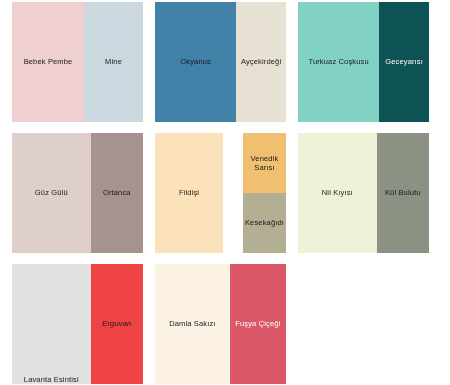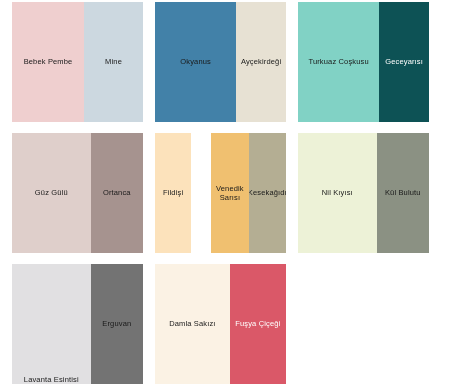--- a/index.html
+++ b/index.html
@@ -39,20 +39,21 @@
     display: flex;
     align-items: center;
     justify-content: center;
     box-sizing: border-box;
     overflow: hidden;
     position: relative;
   }
 
   .swatch-col {
     display: flex;
+    flex-direction: column;
     height: 100%;
     margin-left: 20px;
   }
 
   .swatch-label {
     font-size: 7.5px;
     line-height: 1.25;
     letter-spacing: 0.15px;
     text-align: center;
     padding: 0 2px;
@@ -119,21 +120,21 @@
         <span class="swatch-label">Nil  Kıyısı</span>
       </div>
       <div class="swatch" style="background: rgb(139, 145, 131); flex: 40 0 0px;">
         <span class="swatch-label">Kül Bulutu</span>
       </div>
     </div>
     <div class="palette-card">
       <div class="swatch" style="background: rgb(225, 224, 226); flex: 60 0 0px; align-items: flex-end;">
         <span class="swatch-label">Lavanta Esintisi</span>
       </div>
-      <div class="swatch" style="background: #737373; flex: 40 0 0px;">
+      <div class="swatch" style="background: #ef4444; flex: 40 0 0px; font-style: italic;">
         <span class="swatch-label">Erguvan</span>
       </div>
     </div>
     <div class="palette-card">
       <div class="swatch" style="background: rgb(251, 242, 228); flex: 57 0 0px;">
         <span class="swatch-label">Damla Sakızı</span>
       </div>
       <div class="swatch" style="background: rgb(218, 88, 104); flex: 43 0 0px;">
         <span class="swatch-label light-text">Fuşya Çiçeği</span>
       </div>

